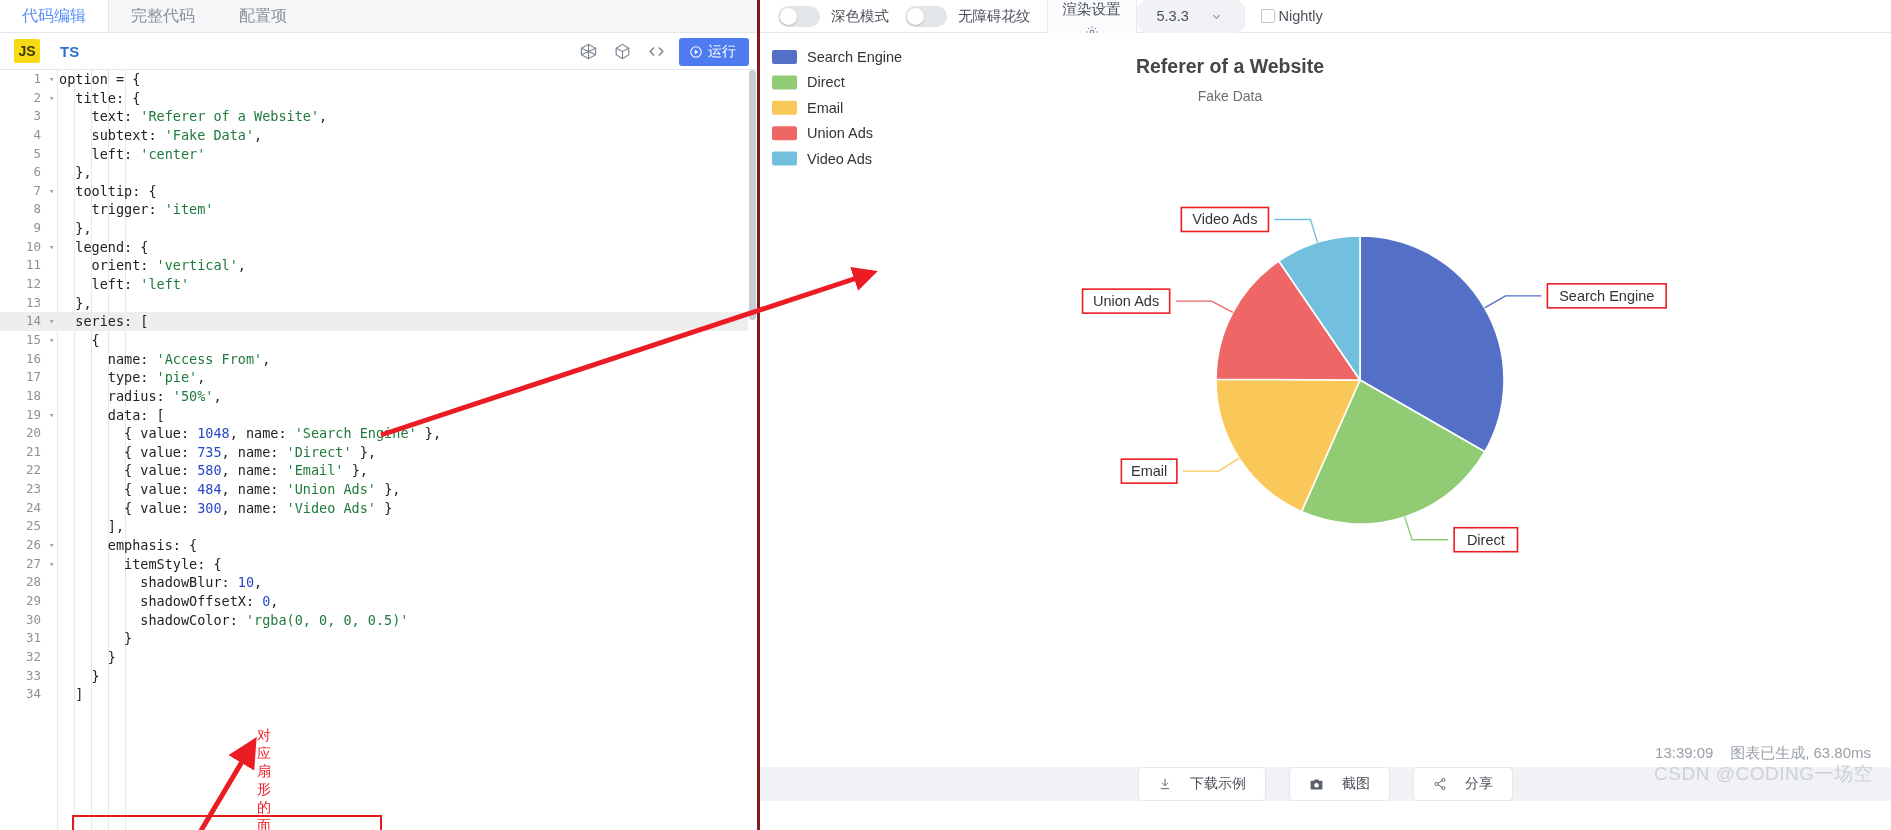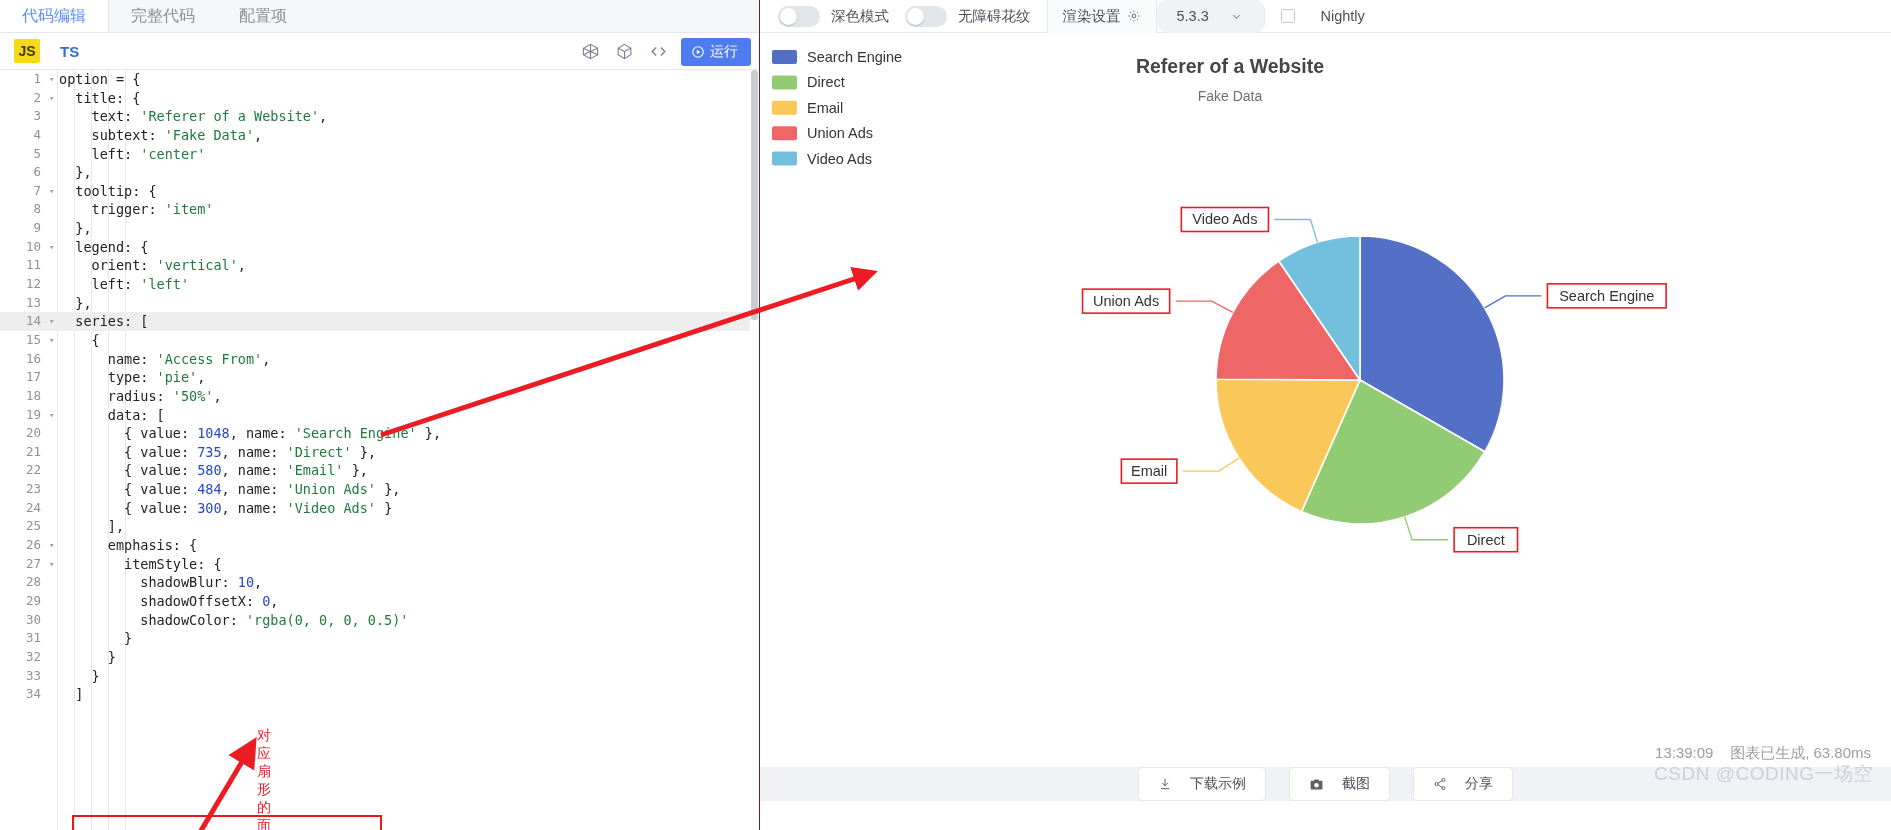--- a/index.html
+++ b/index.html
@@ -5,21 +5,21 @@
   * { box-sizing: border-box; margin: 0; padding: 0; }
   html, body {
     width: 1891px; height: 830px;
     font-family: "Liberation Sans", "DejaVu Sans", sans-serif;
     background: #fff; overflow: hidden;
   }
   .app { position: relative; width: 1891px; height: 830px; display: flex; }
 
   
   .left-pane { width: 760px; height: 830px; position: relative; background: #fff;
-               border-right: 1px solid #7f1d1d; }
+               border-right: 3px solid #7f1d1d; }
 
   .tabs-row { height: 33px; background: #f6f7f9; display: flex; align-items: stretch;
               border-bottom: 1px solid #e3e6eb; }
   .tab { display: flex; align-items: center; padding: 0 22px; font-size: 16px;
          color: #8b9099; cursor: pointer; }
   .tab.active { color: #5b8ff9; background: #fff; border-right: 1px solid #e3e6eb; }
   .tab:first-child { border-right: 1px solid #e3e6eb; }
 
   .lang-row { height: 37px; background: #fff; display: flex; align-items: center;
               border-bottom: 1px solid #e6e8ec; position: relative; }
@@ -71,26 +71,26 @@
              border-bottom: 1px solid #e3e6eb; padding-left: 18px; }
   .switch { width: 42px; height: 21px; border-radius: 11px; background: #e2e5ea;
             position: relative; cursor: pointer; flex: none; }
   .switch .knob { position: absolute; top: 2px; left: 2px; width: 17px; height: 17px;
                   border-radius: 50%; background: #fff;
                   box-shadow: 0 1px 2px rgba(0,0,0,.2); }
   .tb-label { font-size: 14.5px; color: #4a4f58; margin: 0 16px 0 11px; }
   .sep-btn { height: 33px; display: flex; align-items: center; padding: 0 15px;
              font-size: 14.5px; color: #4a4f58; border-left: 1px solid #e8eaee;
              border-right: 1px solid #e8eaee; background: #fafbfc; cursor: pointer;
-             gap: 6px; }
+             gap: 6px; flex-direction: column; }
   .ver-sel { height: 33px; display: flex; align-items: center; padding: 0 11px 0 20px;
              font-size: 14.5px; color: #4a4f58; background: #f1f2f5;
              border-right: 1px solid #e8eaee; cursor: pointer; gap: 22px;
              min-width: 108px; border-radius: 11px; }
-  .nightly { display: flex; align-items: center; gap: 26px; margin-left: 16px;
+  .nightly { display: flex; align-items: center; gap: 4px; margin-left: 16px;
              font-size: 14.5px; color: #4a4f58; cursor: pointer; }
   .cbox { width: 14px; height: 14px; border: 1px solid #c2c6cd; border-radius: 2px;
           background: #fff; }
 
   .chart-wrap { flex: 1; background: #fff; margin: 0; position: relative; }
   .chart-svg { display: block; }
 
   .bottom-bar { height: 63px; background: #f1f2f6; display: flex; align-items: center;
                 justify-content: center; gap: 23px; position: relative; }
   .bb-btn { height: 34px; background: #fff; border: 1px solid #e4e6ea; border-radius: 4px;

